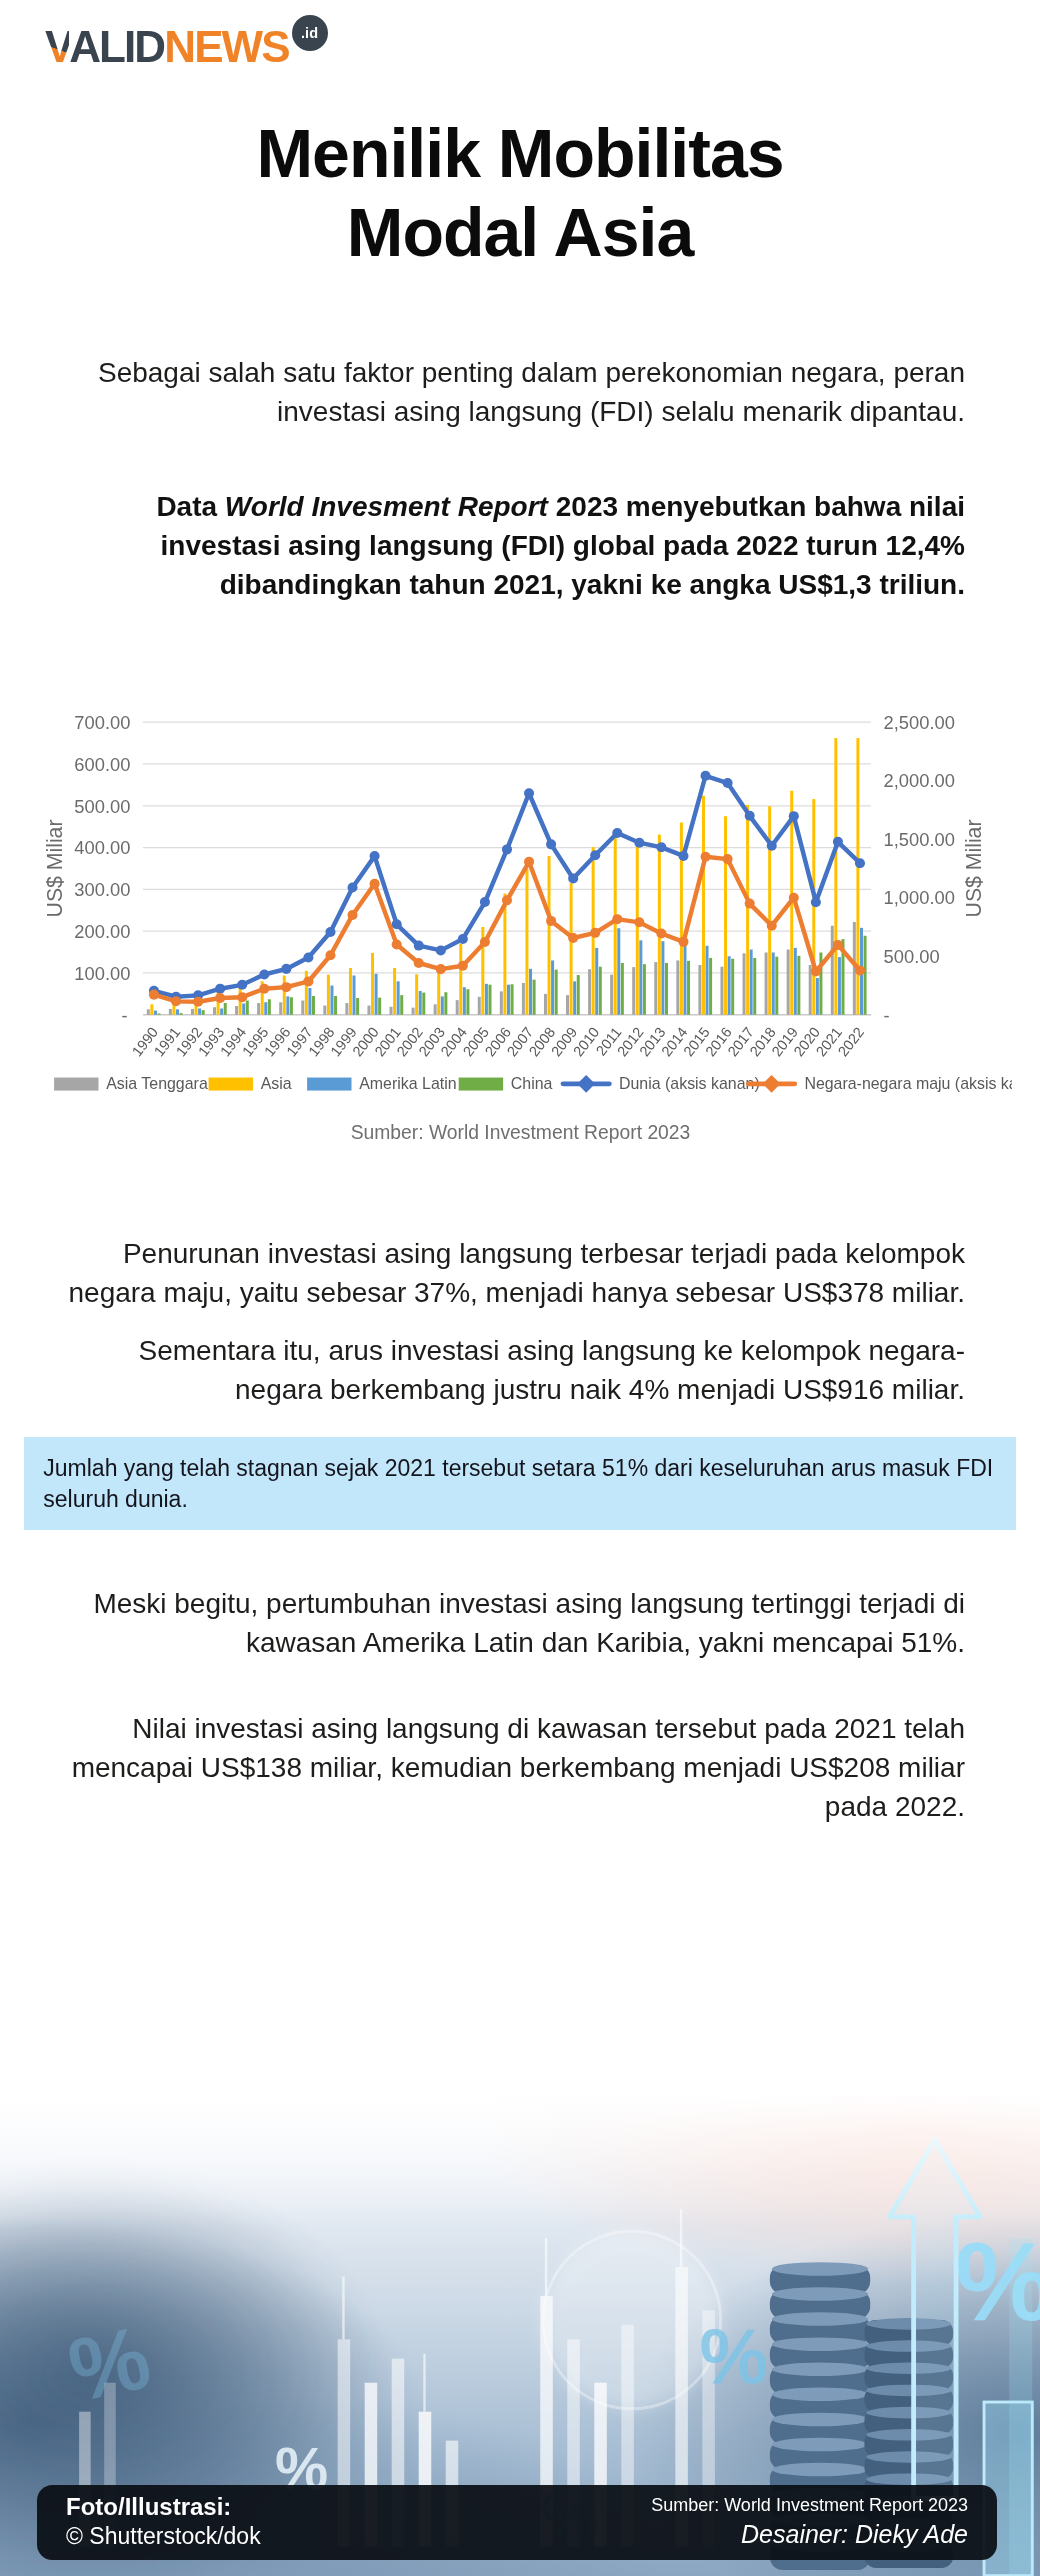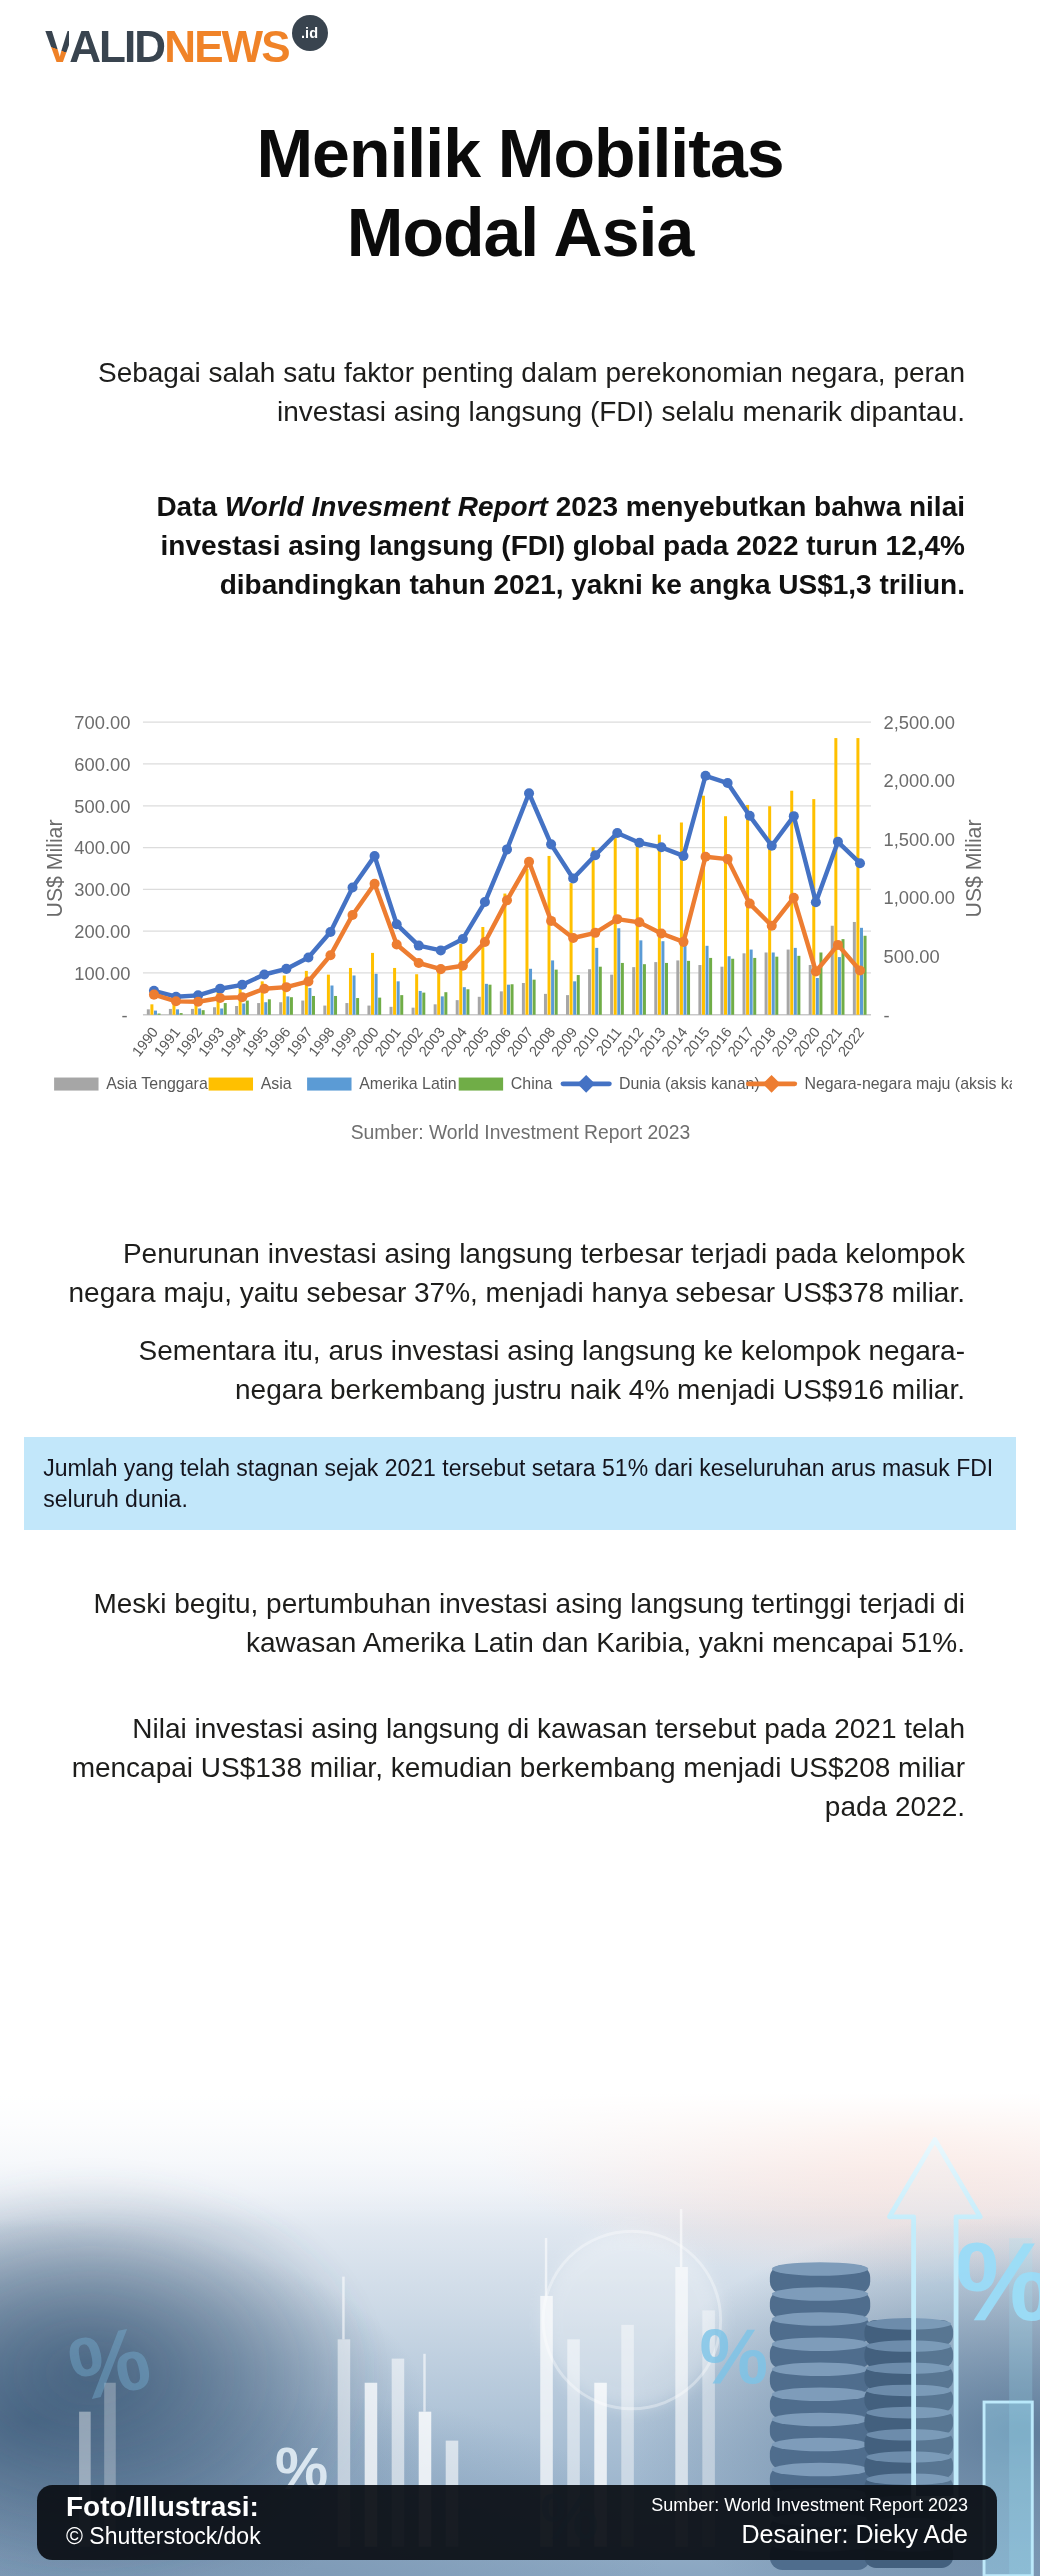--- a/index.html
+++ b/index.html
@@ -37,25 +37,25 @@
       radial-gradient(60% 45% at 88% 8%, rgba(248,214,204,0.95) 0%, rgba(248,214,204,0) 70%),
       radial-gradient(55% 60% at 3% 68%, rgba(70,100,132,0.85) 0%, rgba(70,100,132,0) 70%),
       radial-gradient(45% 50% at 30% 100%, rgba(126,154,182,0.9) 0%, rgba(126,154,182,0) 75%),
       radial-gradient(50% 60% at 98% 70%, rgba(86,117,148,0.9) 0%, rgba(86,117,148,0) 75%),
       linear-gradient(180deg,#f7f9fc 0%,#e9eef5 20%,#ccd9e6 45%,#a9bfd4 72%,#8aa6c1 100%);}
   .photo .fade{position:absolute;top:0;left:0;right:0;height:135px;
       background:linear-gradient(#ffffff,rgba(255,255,255,0));z-index:2;}
   .photo-art{position:absolute;top:0;left:0;z-index:1;}
   .credit-bar{position:absolute;left:37px;right:43px;bottom:16.4px;height:75px;background:rgba(12,16,22,0.94);
       border-radius:15.4px;display:flex;justify-content:space-between;align-items:center;padding:0 29px;color:#ffffff;z-index:3;}
-  .credit-left .l1{font-size:28px;font-weight:700;line-height:29px;}
+  .credit-left .l1{font-size:24px;font-weight:700;line-height:29px;}
   .credit-left .l2{font-size:23px;line-height:31px;}
   .credit-right{text-align:right;}
   .credit-right .l1{font-size:18px;line-height:25px;}
-  .credit-right .l2{font-size:25px;line-height:33px;}
+  .credit-right .l2{font-size:25px;line-height:33px;font-style:italic;}
 </style>
 </head>
 <body>
 
 <div class="page">
 
   <div class="logo">
     <span class="v">V</span><span class="valid">ALID</span><span class="news">NEWS</span><span class="badge">.id</span>
   </div>
 

